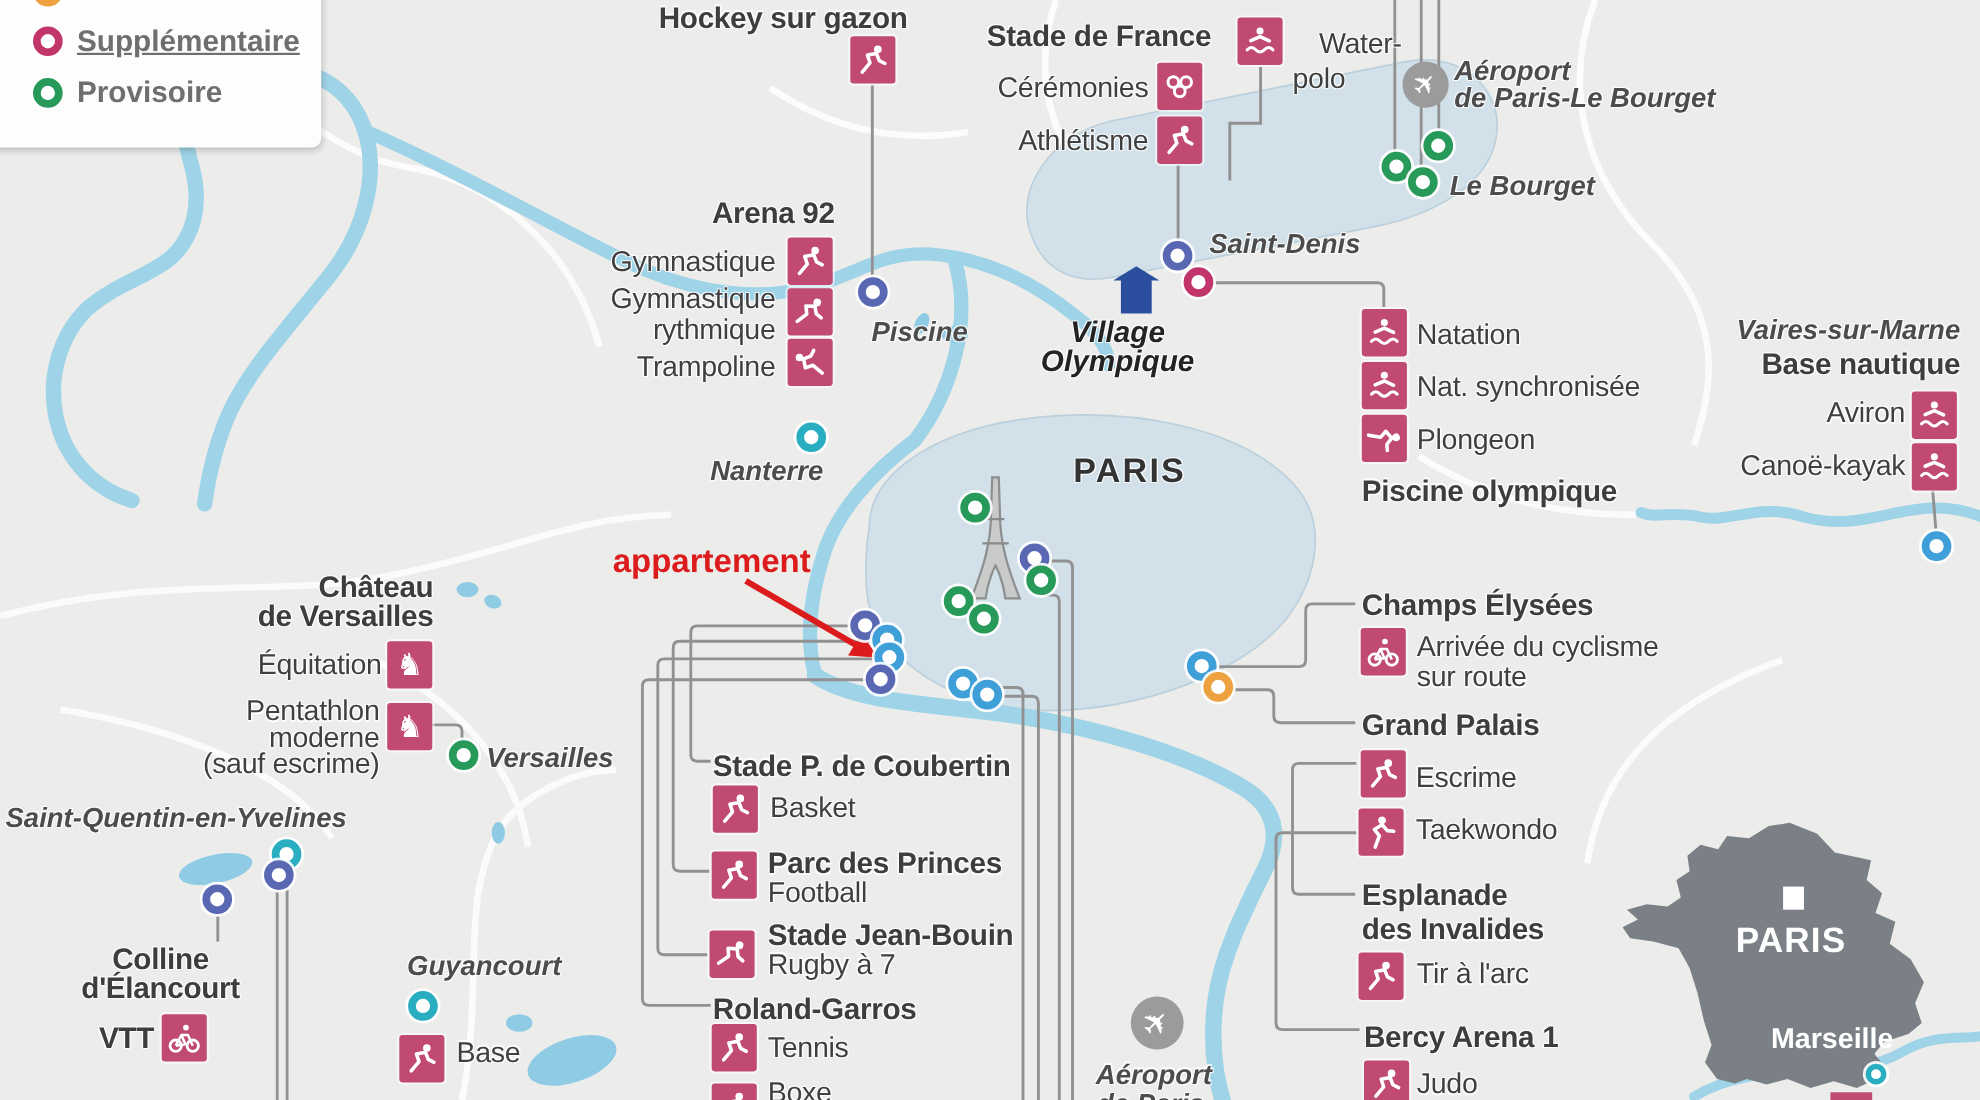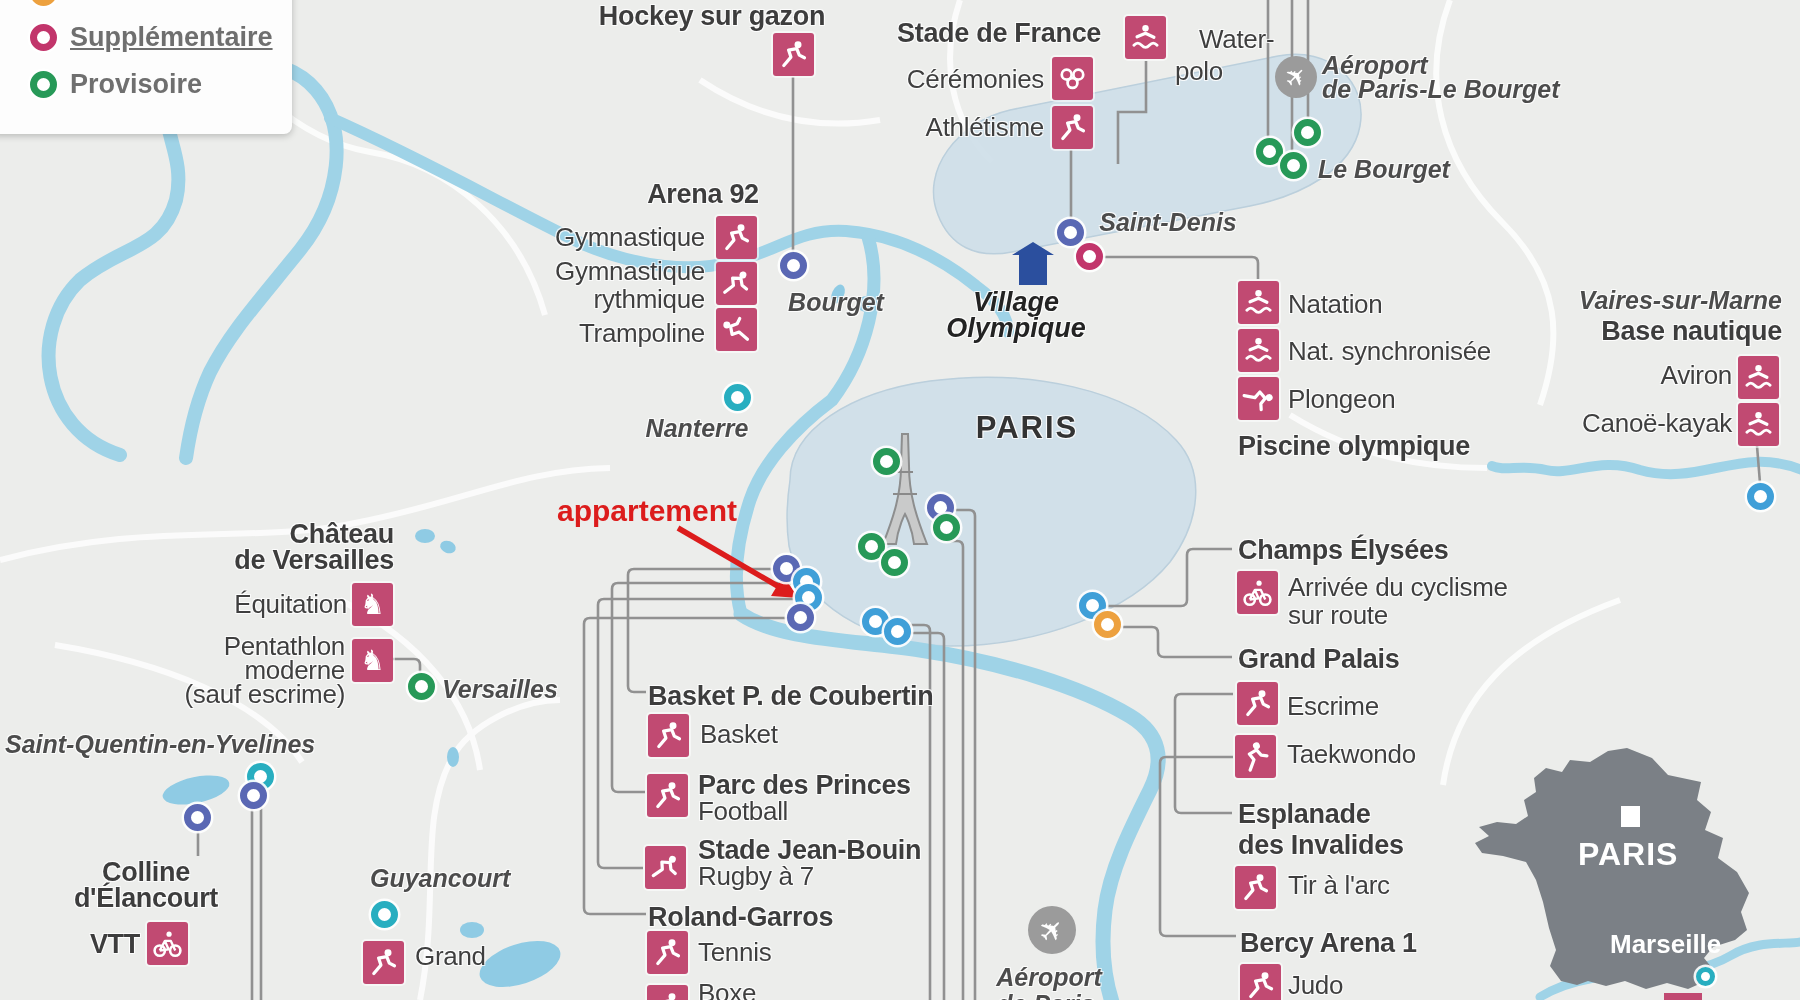--- a/index.html
+++ b/index.html
@@ -314,21 +314,21 @@
         <path d="M21 2 L42 15 L35 15 L35 45 L7 45 L7 15 L0 15 Z" fill="#2b4f9e"></path>
       </svg>
 </div>
 
 <div class="lbl h ca" style="left:712px;top:2px;">Hockey sur gazon</div>
 <div class="lbl h ca" style="left:703px;top:180px;">Arena 92</div>
 <div class="lbl s ra" style="left:705px;top:224px;">Gymnastique</div>
 <div class="lbl s ra" style="left:705px;top:258px;">Gymnastique</div>
 <div class="lbl s ra" style="left:705px;top:286px;">rythmique</div>
 <div class="lbl s ra" style="left:705px;top:320px;">Trampoline</div>
-<div class="lbl city ca" style="left:836px;top:289px;">Bourget</div>
+<div class="lbl city ca" style="left:836px;top:289px;">Piscine</div>
 <div class="lbl city ca" style="left:697px;top:415px;">Nanterre</div>
 <div class="lbl h" style="left:897px;top:19px;">Stade de France</div>
 <div class="lbl s ra" style="left:1044px;top:66px;">Cérémonies</div>
 <div class="lbl s ra" style="left:1044px;top:114px;">Athlétisme</div>
 <div class="lbl s" style="left:1175px;top:26px;margin-left:24px;">Water-</div>
 <div class="lbl s" style="left:1175px;top:58px;">polo</div>
 <div class="lbl city ca" style="left:1168px;top:209px;">Saint-Denis</div>
 <div class="lbl vil ca" style="left:1016px;top:288px;">Village</div>
 <div class="lbl vil ca" style="left:1016px;top:314px;">Olympique</div>
 <div class="lbl city" style="left:1322px;top:52px;">Aéroport</div>
@@ -362,22 +362,22 @@
 <div class="lbl s ra" style="left:347px;top:591px;">Équitation</div>
 <div class="lbl s ra" style="left:345px;top:633px;">Pentathlon</div>
 <div class="lbl s ra" style="left:345px;top:657px;">moderne</div>
 <div class="lbl s ra" style="left:345px;top:681px;">(sauf escrime)</div>
 <div class="lbl city" style="left:442px;top:676px;">Versailles</div>
 <div class="lbl city" style="left:5px;top:731px;">Saint-Quentin-en-Yvelines</div>
 <div class="lbl h ca" style="left:146px;top:858px;">Colline</div>
 <div class="lbl h ca" style="left:146px;top:884px;">d'Élancourt</div>
 <div class="lbl h ra" style="left:140px;top:930px;">VTT</div>
 <div class="lbl city" style="left:370px;top:865px;">Guyancourt</div>
-<div class="lbl s" style="left:415px;top:943px;">Grand</div>
-<div class="lbl h" style="left:648px;top:682px;">Basket P. de Coubertin</div>
+<div class="lbl s" style="left:415px;top:943px;">Base</div>
+<div class="lbl h" style="left:648px;top:682px;">Stade P. de Coubertin</div>
 <div class="lbl s" style="left:700px;top:721px;">Basket</div>
 <div class="lbl h" style="left:698px;top:771px;">Parc des Princes</div>
 <div class="lbl s" style="left:698px;top:798px;">Football</div>
 <div class="lbl h" style="left:698px;top:836px;">Stade Jean-Bouin</div>
 <div class="lbl s" style="left:698px;top:863px;">Rugby à 7</div>
 <div class="lbl h" style="left:648px;top:903px;">Roland-Garros</div>
 <div class="lbl s" style="left:698px;top:939px;">Tennis</div>
 <div class="lbl s" style="left:698px;top:980px;">Boxe</div>
 <div class="lbl insetTitle" style="left:1578px;top:838px;">PARIS</div>
 <div class="lbl insetTown" style="left:1610px;top:931px;">Marseille</div>

